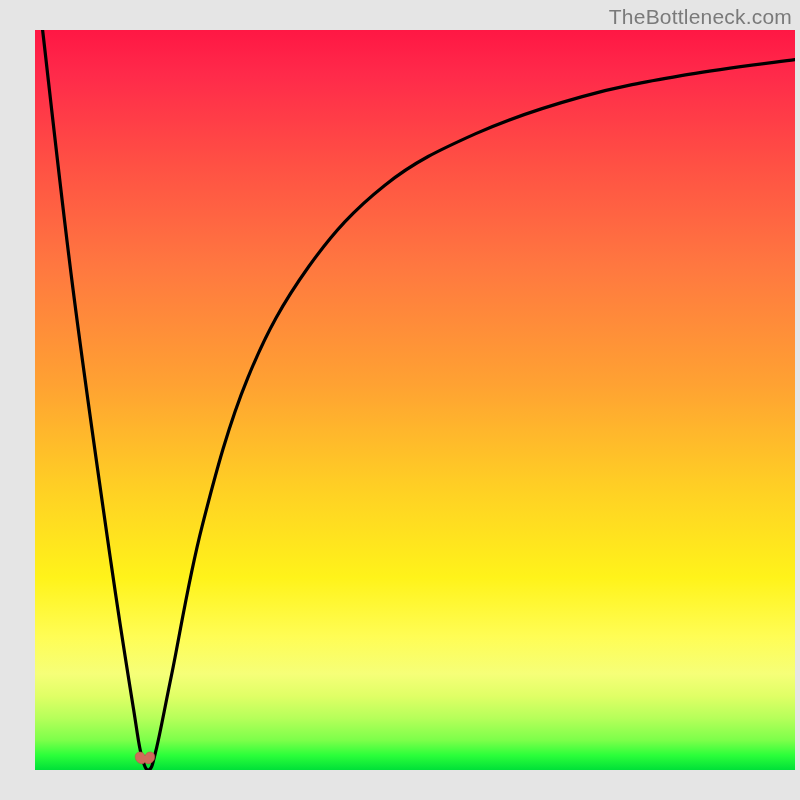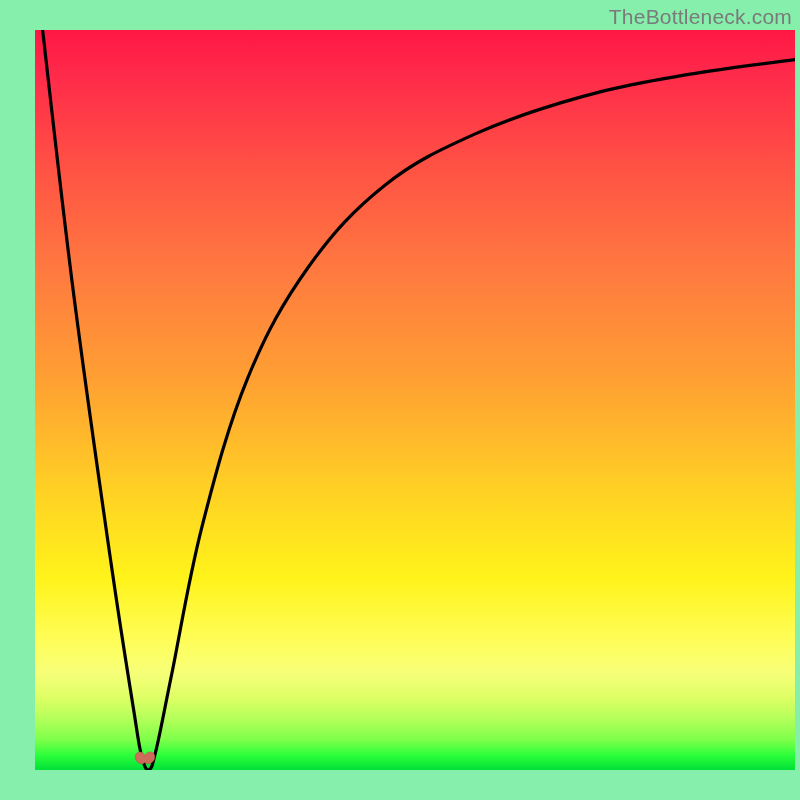--- a/index.html
+++ b/index.html
@@ -8,21 +8,21 @@
     width: 800px;
     height: 800px;
     overflow: hidden;
     background: #000;
     font-family: Arial, Helvetica, sans-serif;
   }
   .frame {
     position: relative;
     width: 800px;
     height: 800px;
-    background: #86efac;
+    background: #e5e5e5;
   }
   .plot-area {
     position: absolute;
     left: 35px;
     top: 30px;
     width: 760px;
     height: 740px;
     
     background: linear-gradient(
       to bottom,

